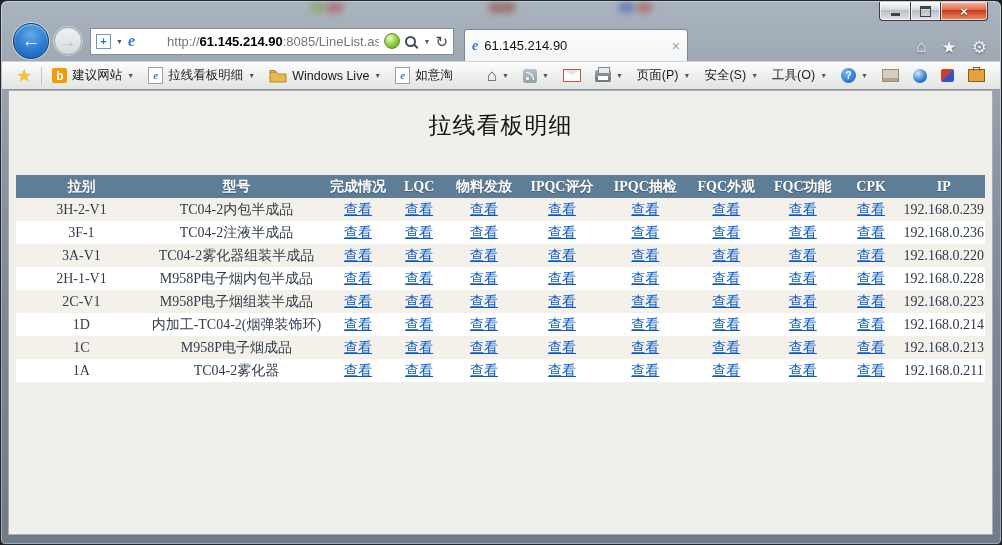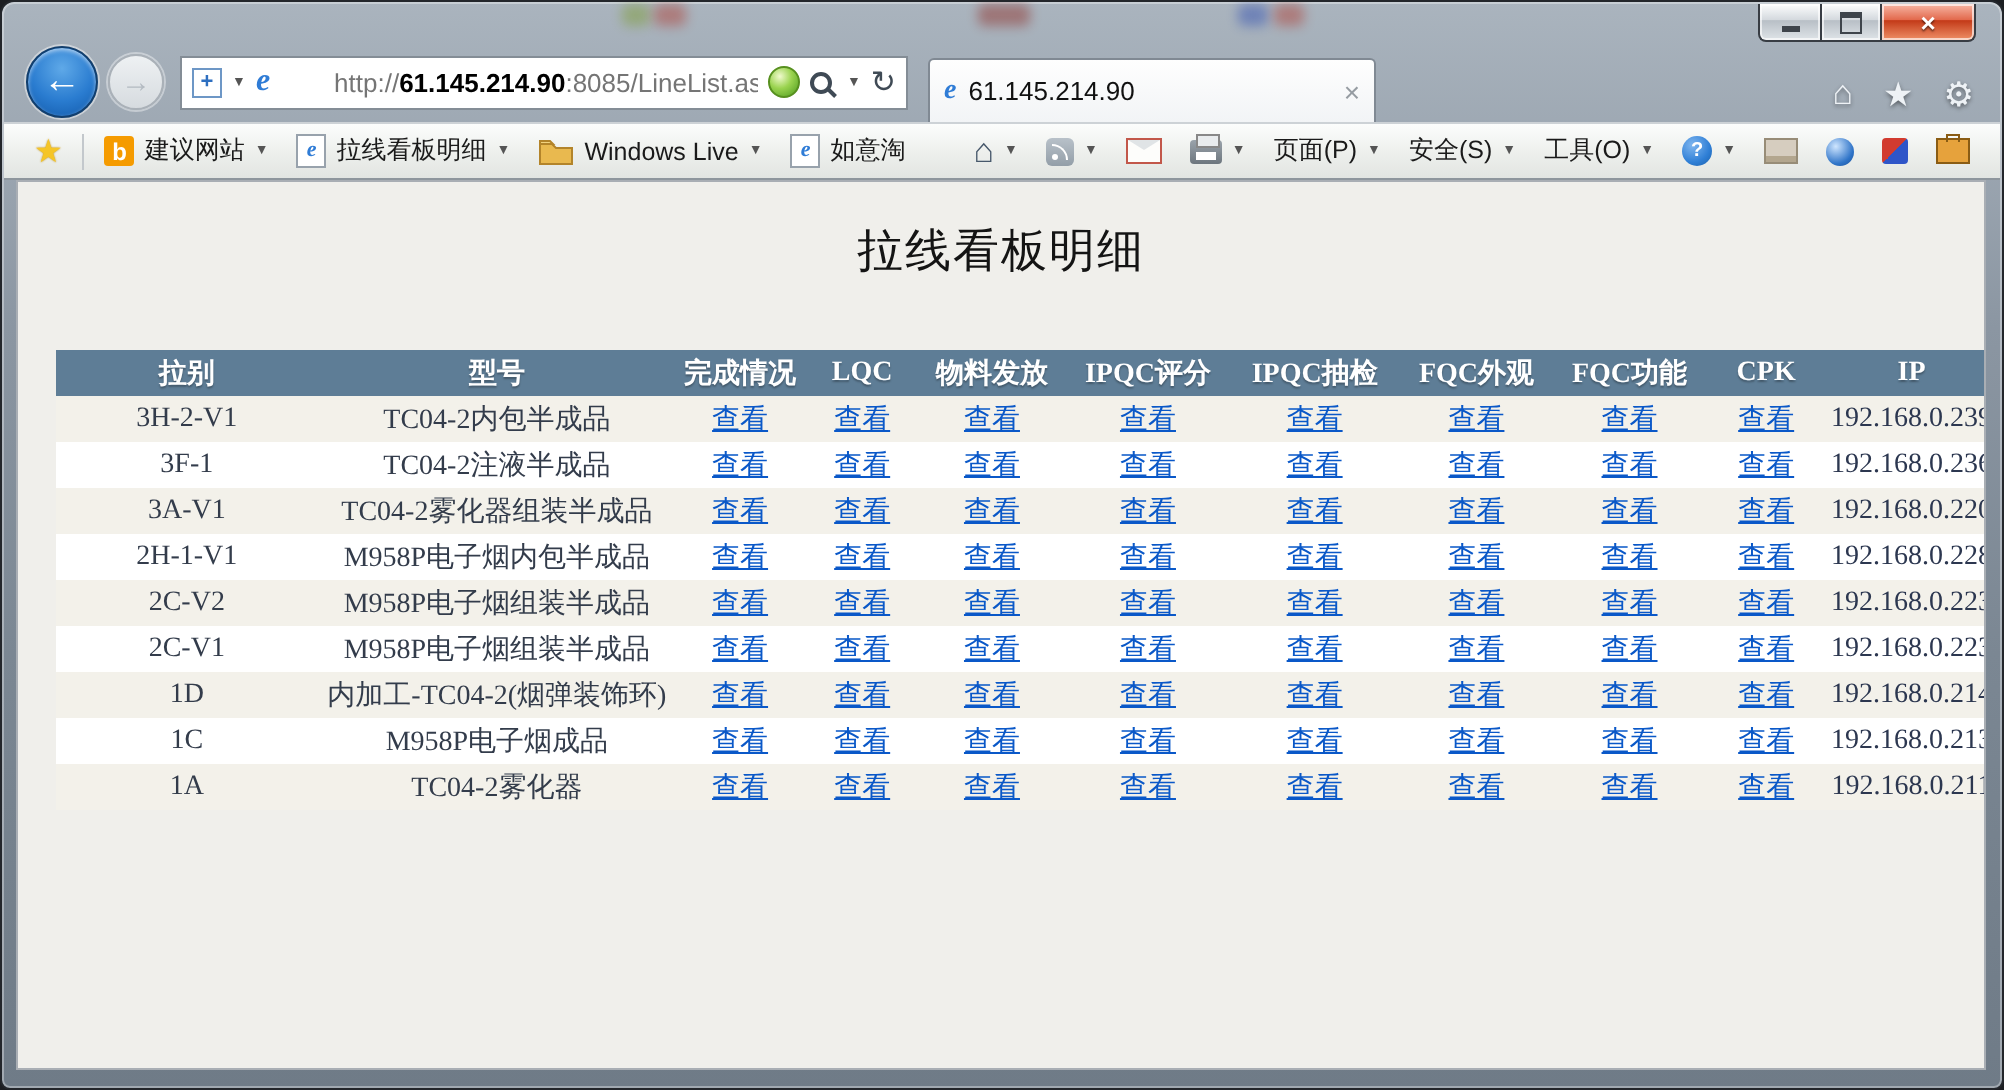--- a/index.html
+++ b/index.html
@@ -86,21 +86,21 @@
   .addon2{width:14px;height:14px;border-radius:50%;background:radial-gradient(circle at 35% 30%,#cfe6ff,#2f74c8 65%,#1a4f96);}
   .addon3{width:13px;height:13px;border-radius:2px;background:linear-gradient(135deg,#d23b2f 50%,#2f55c8 50%);}
   .addon4{width:15px;height:11px;background:#e6a23c;border:1px solid #8a5c14;position:relative;}
   .addon4::before{content:'';position:absolute;left:4px;top:-3px;width:5px;height:3px;border:1px solid #8a5c14;border-bottom:none;}
 
   
   .viewport{position:absolute;top:89px;left:7px;right:8px;bottom:9px;background:#F0EFEB;
     border:1px solid #a9aeb4;overflow:hidden;}
   h1.page-title{text-align:center;font-family:"Liberation Serif","DejaVu Serif",serif;font-weight:400;
     font-size:23px;color:#141414;margin:19px 16px 34px;letter-spacing:1px;}
-  table.linelist{width:calc(100% - 14px);margin:0 19px;border-collapse:collapse;table-layout:fixed;
+  table.linelist{width:calc(100% - 14px);margin:0 7px;border-collapse:collapse;table-layout:fixed;
     font-family:"Liberation Serif","DejaVu Serif",serif;font-size:14px;color:#333c4b;}
   table.linelist th{background:#5E7D96;color:#fff;font-weight:bold;height:23px;padding:0;
     text-shadow:0 1px 1px rgba(0,0,0,.3);white-space:nowrap;overflow:hidden;}
   table.linelist td{height:23px;text-align:center;padding:0;white-space:nowrap;overflow:hidden;}
   table.linelist tbody tr:nth-child(odd){background:#F3F1EA;}
   table.linelist tbody tr:nth-child(even){background:#FFFFFF;}
   a.view{color:#0A58C8;text-decoration:underline;cursor:pointer;}
   td.ip-cell{color:#2C3750;}
   table.linelist th:nth-child(1){width:13.5%}
   table.linelist th:nth-child(2){width:18.5%}
@@ -314,33 +314,20 @@
             <td><a class="view" href="#">查看</a></td>
             <td><a class="view" href="#">查看</a></td>
             <td><a class="view" href="#">查看</a></td>
             <td><a class="view" href="#">查看</a></td>
             <td><a class="view" href="#">查看</a></td>
             <td><a class="view" href="#">查看</a></td>
             <td><a class="view" href="#">查看</a></td>
             <td class="ip-cell">192.168.0.228</td>
           </tr>
           <tr>
-            <td>2C-V2</td>
-            <td>M958P电子烟组装半成品</td>
-            <td><a class="view" href="#">查看</a></td>
-            <td><a class="view" href="#">查看</a></td>
-            <td><a class="view" href="#">查看</a></td>
-            <td><a class="view" href="#">查看</a></td>
-            <td><a class="view" href="#">查看</a></td>
-            <td><a class="view" href="#">查看</a></td>
-            <td><a class="view" href="#">查看</a></td>
-            <td><a class="view" href="#">查看</a></td>
-            <td class="ip-cell">192.168.0.223</td>
-          </tr>
-          <tr>
             <td>2C-V1</td>
             <td>M958P电子烟组装半成品</td>
             <td><a class="view" href="#">查看</a></td>
             <td><a class="view" href="#">查看</a></td>
             <td><a class="view" href="#">查看</a></td>
             <td><a class="view" href="#">查看</a></td>
             <td><a class="view" href="#">查看</a></td>
             <td><a class="view" href="#">查看</a></td>
             <td><a class="view" href="#">查看</a></td>
             <td><a class="view" href="#">查看</a></td>

